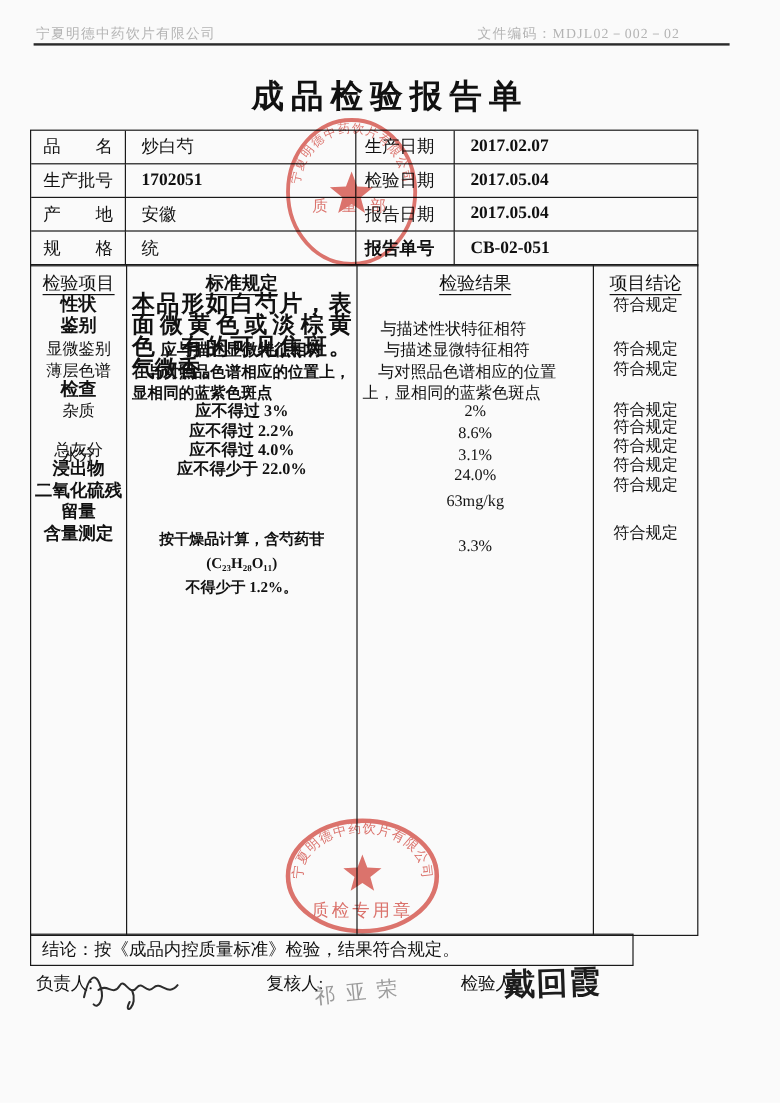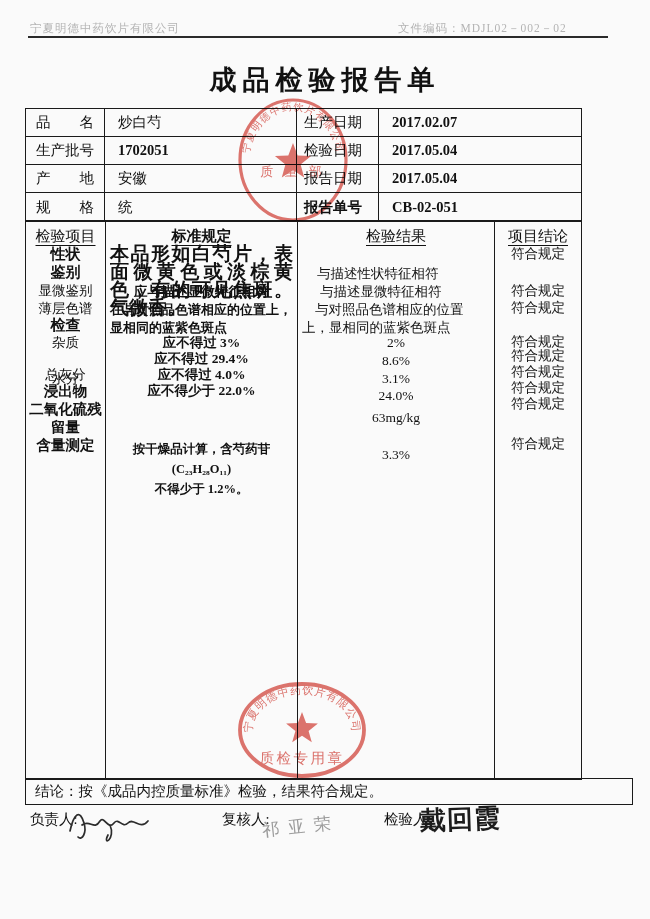--- a/index.html
+++ b/index.html
@@ -57,21 +57,21 @@
     text-decoration:underline;text-underline-offset:4px;
   }
   .ln{position:absolute;left:0;width:100%;line-height:18px;font-size:13.5px;box-sizing:border-box;}
   .ln.c{text-align:center;}
   .ln.b{font-weight:bold;}
   .ln.big{font-size:15px;}
   .ln.pad{padding:0 4px;}
   .pre{white-space:pre-line;}
   
   .conclusion-box{
-    left:25px;top:778px;width:608px;height:27px;
+    left:25px;top:778px;width:503px;height:27px;
     border:1.5px solid #1a1a1a;
     display:flex;align-items:center;
     font-size:14.5px;padding-left:9px;box-sizing:border-box;
     background:transparent;
   }
   
   .sig-label{font-size:14.5px;white-space:nowrap;}
   .sig-name-light{
     font-size:17px;color:#9b9b9b;letter-spacing:9px;
     transform:rotate(-6deg);white-space:nowrap;
@@ -131,21 +131,21 @@
     <div class="ln c b" style="top:179px;font-size:14.5px;">二氧化硫残留量</div>
     <div class="ln c b" style="top:215px;font-size:14.5px;">含量测定</div>
   </div>
 
   <div class="mt-col mt-col2">
     <div class="hdr">标准规定</div>
     <div class="ln pad" style="top:24px;font-size:19px;text-align:justify;">本品形如白芍片，表面微黄色或淡棕黄色，有的可见焦斑。气微香。</div>
     <div class="ln c" style="top:62px;">应与描述显微特征相符</div>
     <div class="ln pad" style="top:80px;font-size:13px;">在与对照品色谱相应的位置上，显相同的蓝紫色斑点</div>
     <div class="ln c" style="top:113px;">应不得过 3%</div>
-    <div class="ln c" style="top:129px;">应不得过 29.4%</div>
+    <div class="ln c" style="top:129px;">应不得过 2.2%</div>
     <div class="ln c" style="top:145px;">应不得过 4.0%</div>
     <div class="ln c" style="top:161px;">应不得少于 22.0%</div>
     <div class="ln c pad pre" style="top:218px;font-size:12.5px;line-height:20px;">按干燥品计算，含芍药苷(C₂₃H₂₈O₁₁)
 不得少于 1.2%。</div>
   </div>
 
   <div class="mt-col mt-col3">
     <div class="hdr">检验结果</div>
     <div class="ln" style="top:8px;padding-left:19px;margin-top:36px;">与描述性状特征相符</div>
     <div class="ln" style="top:62px;padding-left:22px;">与描述显微特征相符</div>

